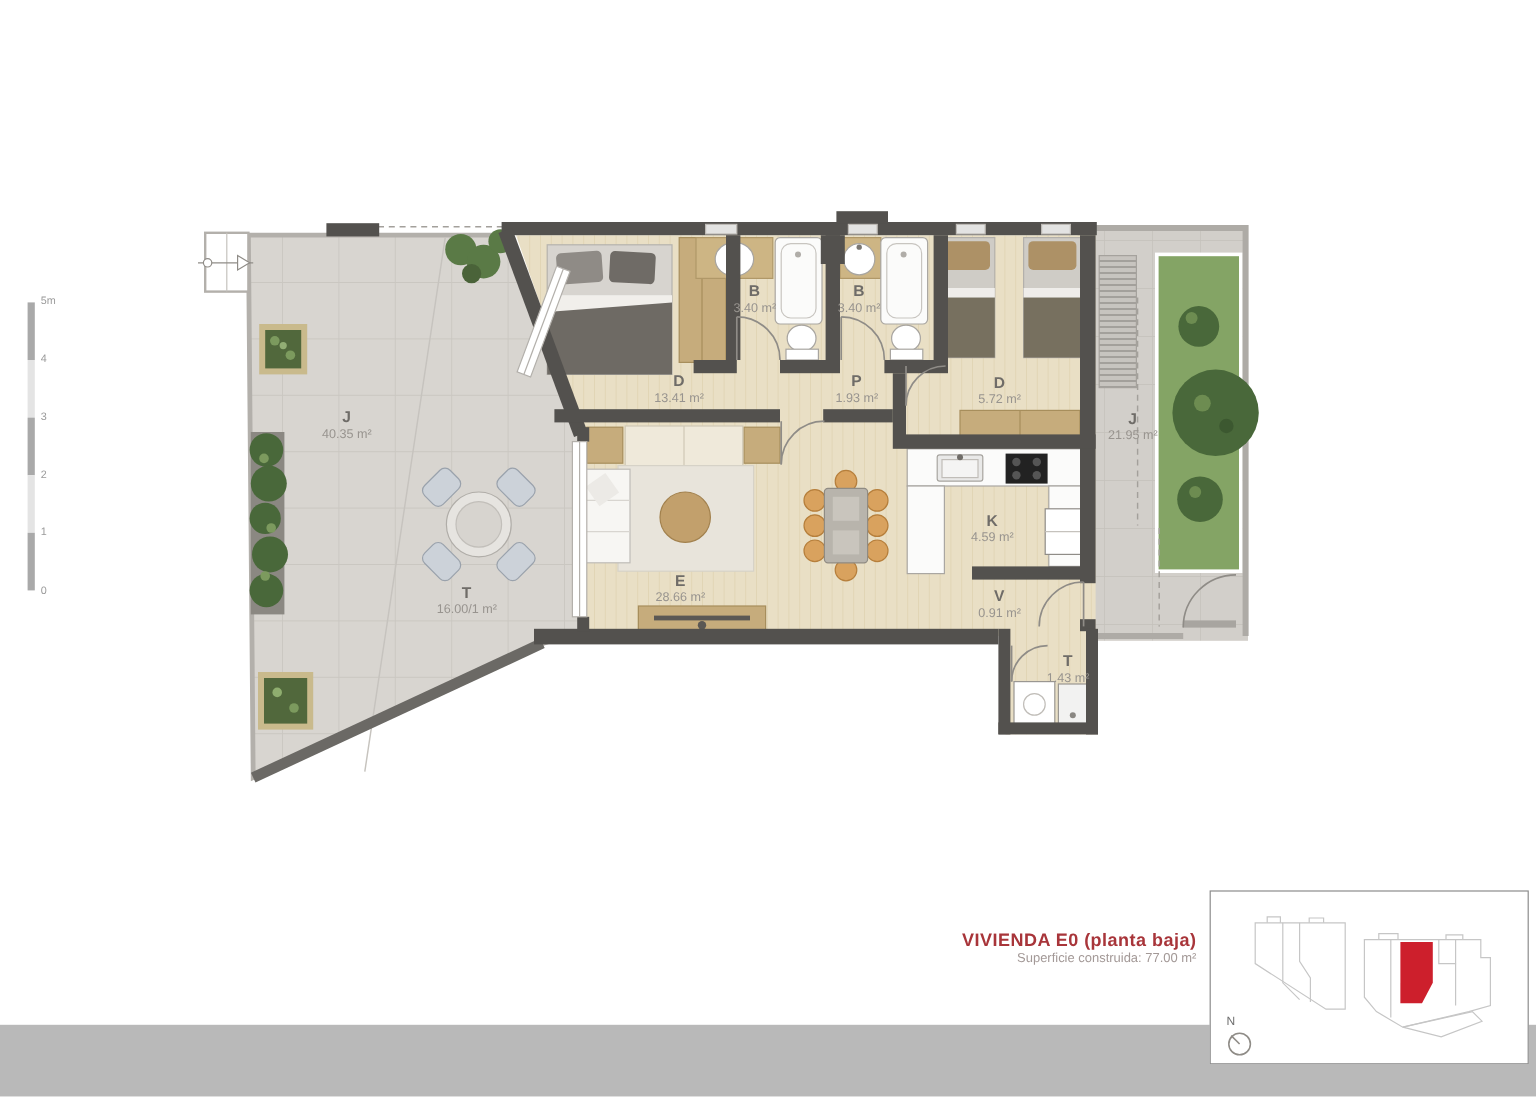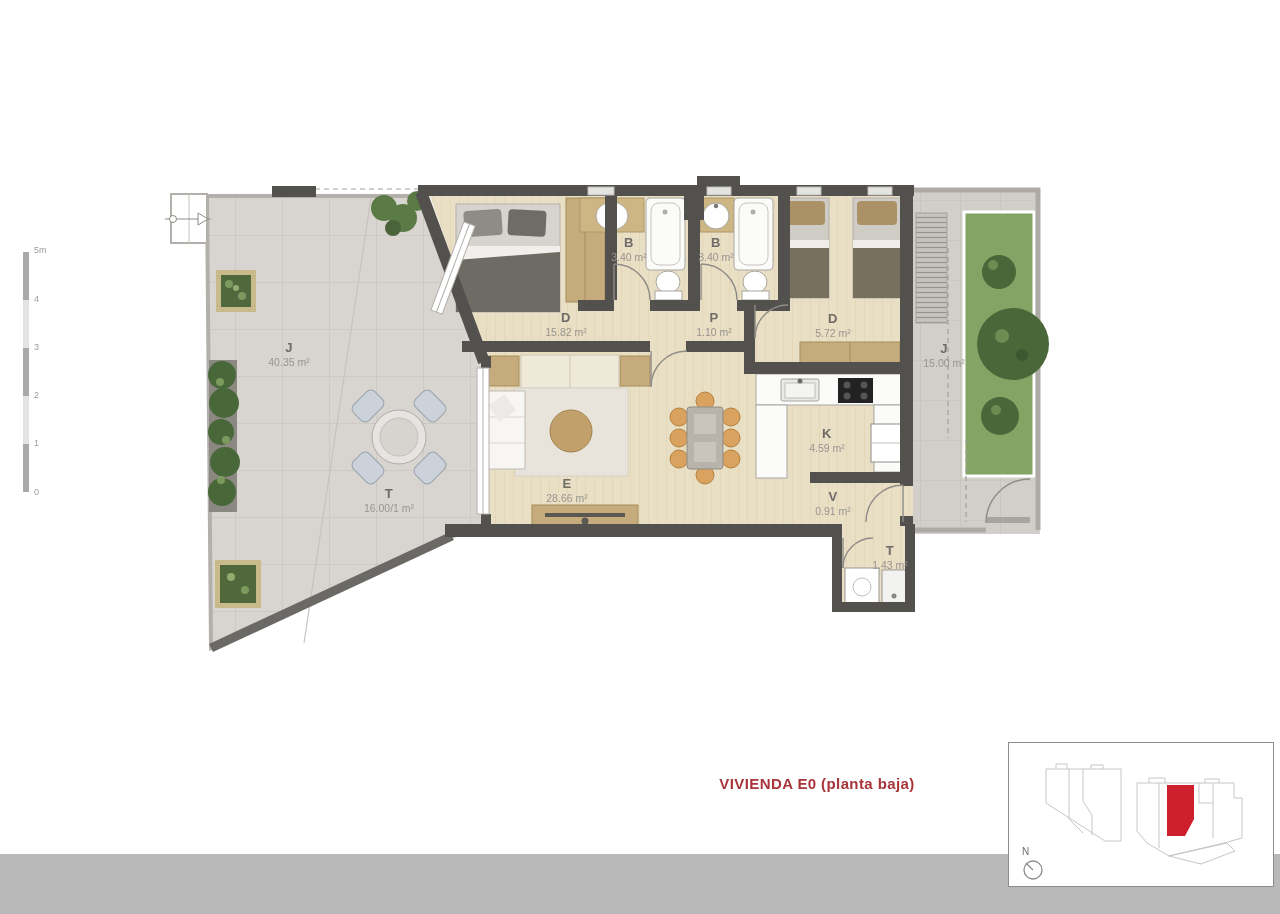--- a/index.html
+++ b/index.html
@@ -18,21 +18,21 @@
               white-space:nowrap;pointer-events:none;}
   .room-label .code{font-size:13px;font-weight:bold;color:#6f6c68;letter-spacing:.5px;}
   .room-label .area{font-size:10.5px;color:#98948f;}
   
   .scalebar{position:absolute;left:23px;top:252px;width:6px;height:240px;}
   .scalebar .seg{width:6px;height:48px;}
   .seg.dark{background:#a9a9a9;}
   .seg.light{background:#e4e4e4;}
   .scale-label{position:absolute;left:34px;font-size:9px;color:#9b9b9b;transform:translateY(-50%);}
   
-  .titleblock{position:absolute;top:775px;right:283px;width:360px;text-align:center;}
+  .titleblock{position:absolute;top:775px;right:283px;width:360px;text-align:right;}
   .titleblock .title{font-size:15px;font-weight:bold;color:#a8353a;letter-spacing:.4px;}
   .titleblock .sub{font-size:10.8px;color:#a39997;line-height:14px;}
   .titleblock .sub:first-of-type{margin-top:9px;}
   
   .locator{position:absolute;left:1008px;top:742px;width:264px;height:143px;background:#fff;
            border:1.5px solid #8c8c8c;z-index:3;}
   .locator svg{position:absolute;left:0;top:0;}
   .north-label{position:absolute;left:13px;top:103px;font-size:10px;color:#6f6f6f;}
   
   .graybar{position:absolute;left:0;top:854px;width:1280px;height:60px;background:#b9b9b9;z-index:1;}
@@ -341,33 +341,33 @@
   <div class="room-label" style="left:289px;top:341px;">
     <div class="code">J</div>
     <div class="area">40.35 m²</div>
   </div>
   <div class="room-label" style="left:389px;top:487px;">
     <div class="code">T</div>
     <div class="area">16.00/1 m²</div>
   </div>
   <div class="room-label" style="left:566px;top:311px;">
     <div class="code">D</div>
-    <div class="area">15.82 m²</div>
+    <div class="area">13.41 m²</div>
   </div>
   <div class="room-label" style="left:629px;top:236px;">
     <div class="code">B</div>
     <div class="area">3.40 m²</div>
   </div>
   <div class="room-label" style="left:716px;top:236px;">
     <div class="code">B</div>
     <div class="area">3.40 m²</div>
   </div>
   <div class="room-label" style="left:714px;top:311px;">
     <div class="code">P</div>
-    <div class="area">1.10 m²</div>
+    <div class="area">1.93 m²</div>
   </div>
   <div class="room-label" style="left:833px;top:312px;">
     <div class="code">D</div>
     <div class="area">5.72 m²</div>
   </div>
   <div class="room-label" style="left:827px;top:427px;">
     <div class="code">K</div>
     <div class="area">4.59 m²</div>
   </div>
   <div class="room-label" style="left:833px;top:490px;">
@@ -377,39 +377,40 @@
   <div class="room-label" style="left:567px;top:477px;">
     <div class="code">E</div>
     <div class="area">28.66 m²</div>
   </div>
   <div class="room-label" style="left:890px;top:544px;">
     <div class="code">T</div>
     <div class="area">1.43 m²</div>
   </div>
   <div class="room-label" style="left:944px;top:342px;">
     <div class="code">J</div>
-    <div class="area">15.00 m²</div>
+    <div class="area">21.95 m²</div>
   </div>
 
   <div class="scalebar">
     <div class="seg dark"></div>
     <div class="seg light"></div>
     <div class="seg dark"></div>
     <div class="seg light"></div>
     <div class="seg dark"></div>
   </div>
   <div class="scale-label" style="top:250px;">5m</div>
   <div class="scale-label" style="top:299px;">4</div>
   <div class="scale-label" style="top:347px;">3</div>
   <div class="scale-label" style="top:395px;">2</div>
   <div class="scale-label" style="top:443px;">1</div>
   <div class="scale-label" style="top:492px;">0</div>
 
   <div class="titleblock">
     <div class="title">VIVIENDA E0 (planta baja)</div>
+    <div class="sub">Superficie construida: 77.00 m²</div>
   </div>
 
   <div class="locator">
     <svg width="264" height="143" viewBox="0 0 264 143">
       <g fill="none" stroke="#c6c6c6" stroke-width="1">
         <path d="M37,26 L112,26 L112,98 L96,98 L37,60 Z"></path>
         <path d="M47,26 V21 H58 V26 M82,26 V22 H94 V26"></path>
         <path d="M60,26 L60,76 L74,90"></path>
         <path d="M74,26 L74,58 L83,72 L83,92"></path>
         <path d="M128,40 L225,40 L225,55 L233,55 L233,95 L215,100 L160,113 L138,100 L128,88 Z"></path>

